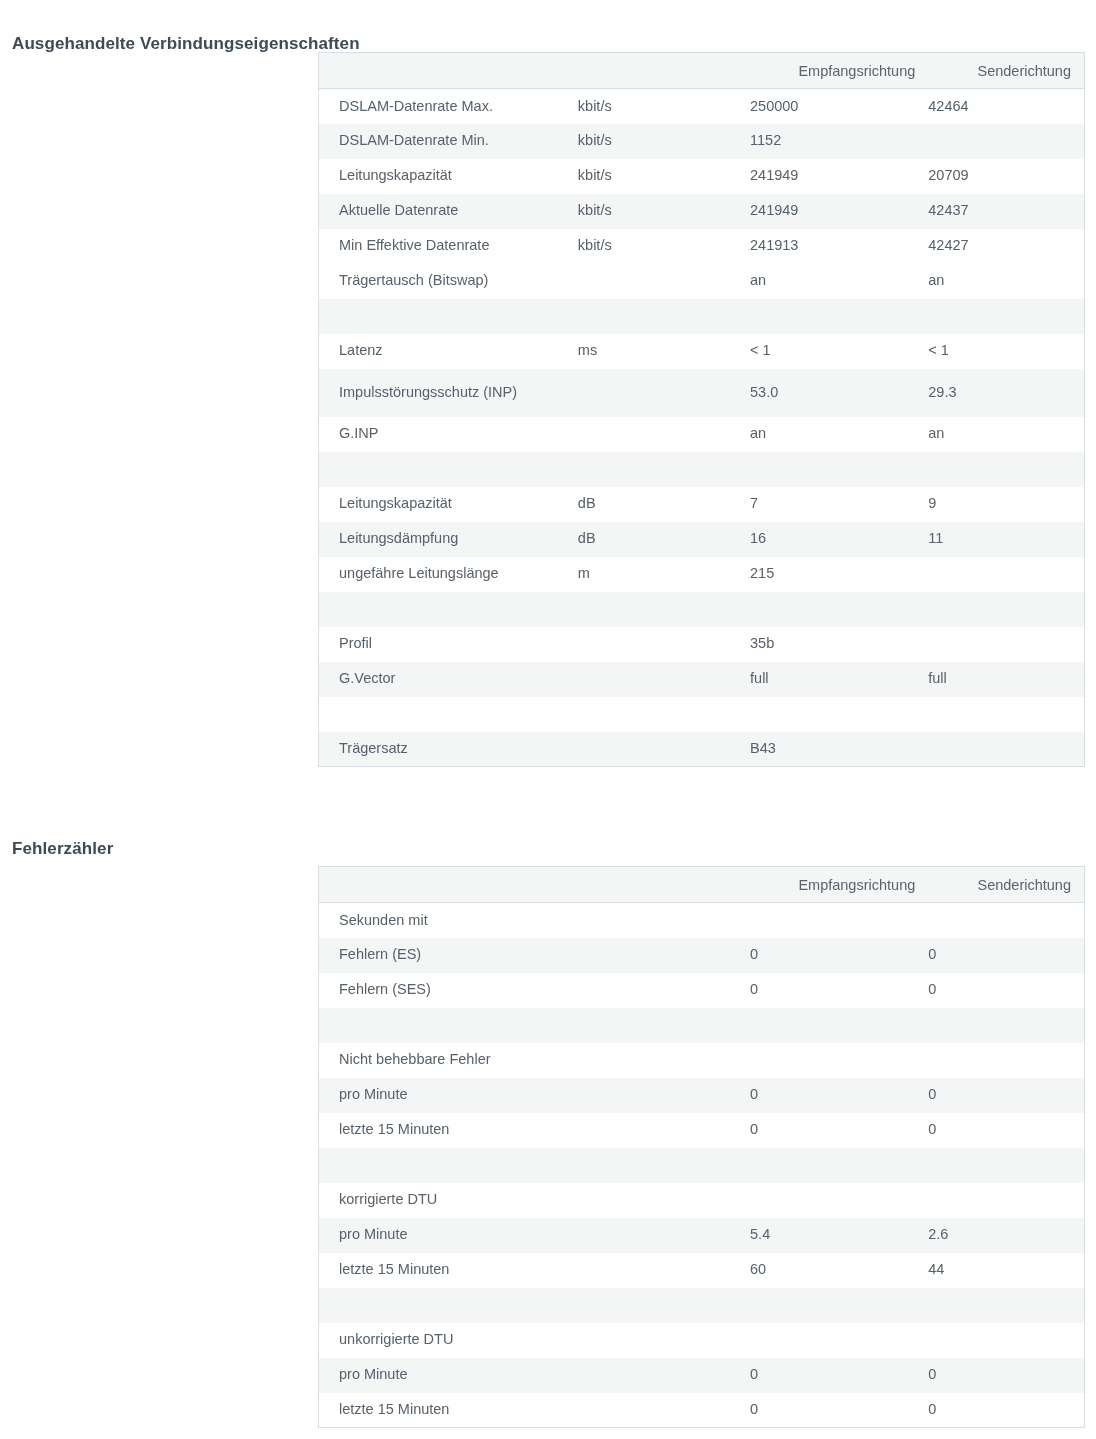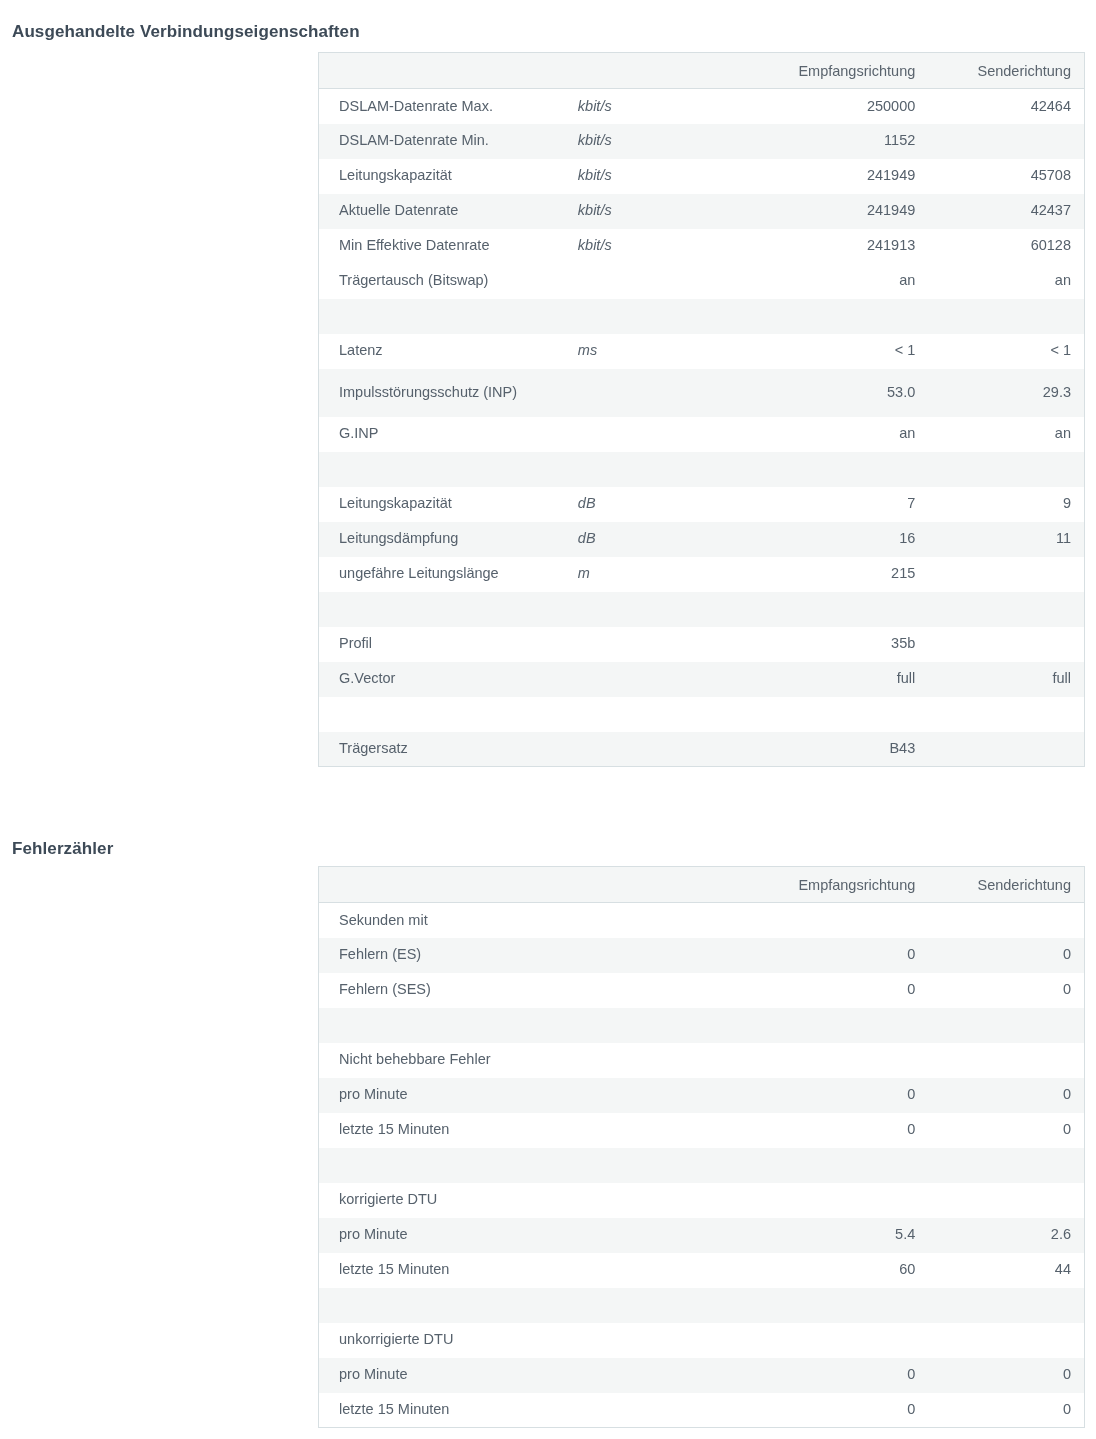--- a/index.html
+++ b/index.html
@@ -25,21 +25,21 @@
   
   .section-heading {
     position: absolute;
     left: 12px;
     font-size: 17px;
     font-weight: bold;
     color: #3d4a57;
     letter-spacing: 0.1px;
     white-space: nowrap;
   }
-  #heading-connection { top: 8px; text-align: right; }
+  #heading-connection { top: 20px; text-align: right; }
   #heading-errors     { top: 825px; text-align: center; }
 
   
   .data-table {
     position: absolute;
     left: 318px;
     width: 767px;
     border: 1px solid #d7dfe2;
     border-collapse: collapse;
     background: #7f1d1d;
@@ -79,24 +79,22 @@
     padding: 0;
     line-height: 1.34;
     color: #56616c;
   }
   .data-table tbody td.cell-label {
     padding-left: 20px;
     padding-right: 10px;
   }
   .data-table tbody td.cell-unit {
     padding-left: 0;
-    font-style: italic;
   }
   .data-table tbody td.cell-value {
-    text-align: right;
     padding-right: 13px;
     margin-top: 28px;
   }
   .data-table tbody tr.row-spacer { height: 35px; }
   .data-table tbody tr.row-spacer td { height: 35px; }
   .data-table tbody tr.row-tall { height: 48px; }
 </style>
 </head>
 <body>
 
@@ -129,33 +127,33 @@
         <tr class="row-alt">
           <td class="cell-label">DSLAM-Datenrate Min.</td>
           <td class="cell-unit">kbit/s</td>
           <td class="cell-value">1152</td>
           <td class="cell-value"></td>
         </tr>
         <tr class="row-plain">
           <td class="cell-label">Leitungskapazität</td>
           <td class="cell-unit">kbit/s</td>
           <td class="cell-value">241949</td>
-          <td class="cell-value">45708</td>
+          <td class="cell-value">20709</td>
         </tr>
         <tr class="row-alt">
           <td class="cell-label">Aktuelle Datenrate</td>
           <td class="cell-unit">kbit/s</td>
           <td class="cell-value">241949</td>
           <td class="cell-value">42437</td>
         </tr>
         <tr class="row-plain">
           <td class="cell-label">Min Effektive Datenrate</td>
           <td class="cell-unit">kbit/s</td>
           <td class="cell-value">241913</td>
-          <td class="cell-value">60128</td>
+          <td class="cell-value">42427</td>
         </tr>
         <tr class="row-plain">
           <td class="cell-label">Trägertausch (Bitswap)</td>
           <td class="cell-unit"></td>
           <td class="cell-value">an</td>
           <td class="cell-value">an</td>
         </tr>
         <tr class="row-spacer row-alt">
           <td colspan="4"></td>
         </tr>

